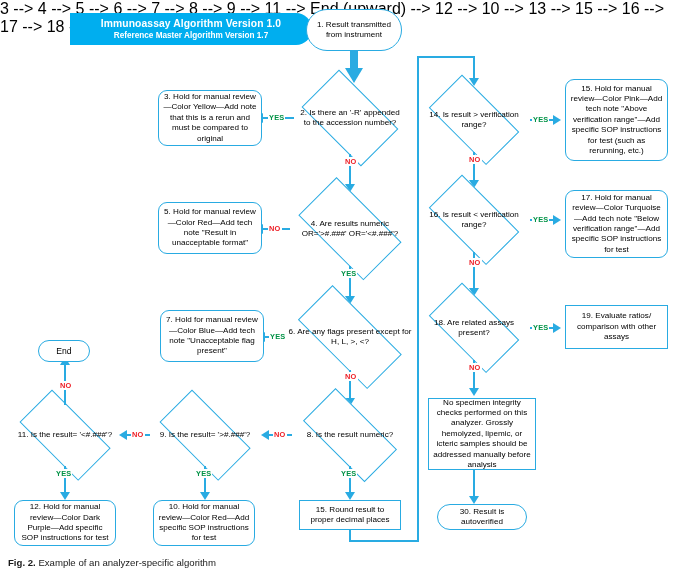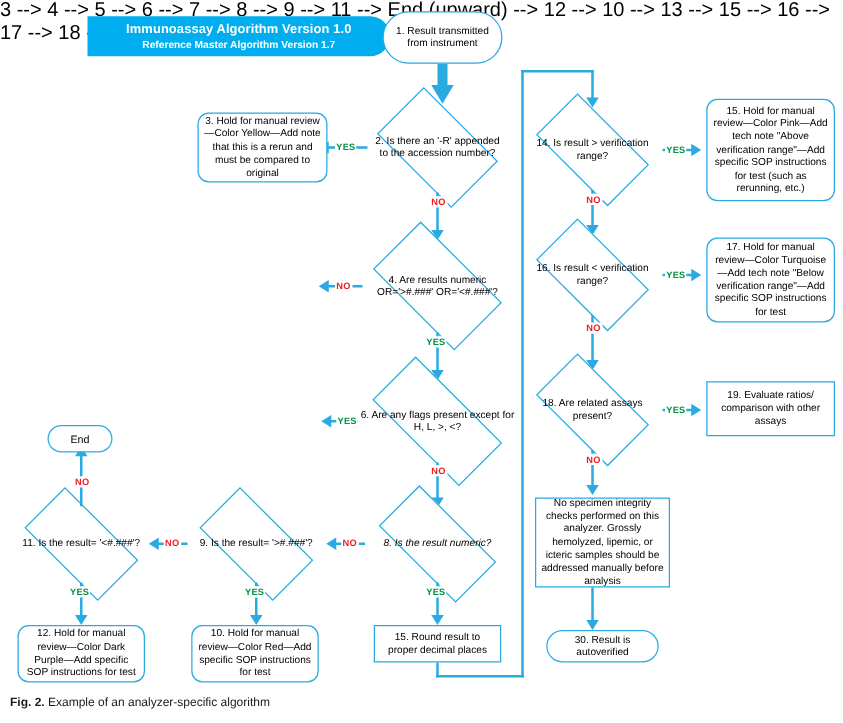--- a/index.html
+++ b/index.html
@@ -97,48 +97,54 @@
         <span>4. Are results numeric OR='&gt;#.###' OR='&lt;#.###'?</span>
       </div>
   </div>
 
    5 --&gt;
   <div class="ln hl" style="left:262px;top:228px;width:28px;"></div>
   <div class="arw left" style="left:255px;top:224px;"></div>
   <div class="elab no" style="left:268px;top:224px;">NO</div>
 
   
+  <div class="node rrect" style="left:158px;top:202px;width:104px;height:52px;">
+    <span class="tx">5. Hold for manual review—Color Red—Add tech note "Result in unacceptable format"</span>
+  </div>
 
    6 --&gt;
   <div class="ln vl" style="left:349px;top:266px;height:32px;"></div>
   <div class="arw down" style="left:345px;top:296px;"></div>
   <div class="elab yes" style="left:340px;top:269px;">YES</div>
 
   
   <div class="dia" style="left:282px;top:304px;width:136px;height:66px;">
     <div class="shape"></div>
     <div class="lbl">
         <span>6. Are any flags present except for H, L, &gt;, &lt;?</span>
       </div>
   </div>
 
    7 --&gt;
   <div class="ln hl" style="left:264px;top:336px;width:22px;"></div>
   <div class="arw left" style="left:257px;top:332px;"></div>
   <div class="elab yes" style="left:269px;top:332px;">YES</div>
 
   
+  <div class="node rrect" style="left:160px;top:310px;width:104px;height:52px;">
+    <span class="tx">7. Hold for manual review—Color Blue—Add tech note "Unacceptable flag present"</span>
+  </div>
 
    8 --&gt;
   <div class="ln vl" style="left:349px;top:370px;height:30px;"></div>
   <div class="arw down" style="left:345px;top:398px;"></div>
   <div class="elab no" style="left:344px;top:372px;">NO</div>
 
   
-  <div class="dia" style="left:290px;top:404px;width:120px;height:62px;font-style:italic;">
+  <div class="dia" style="left:290px;top:404px;width:120px;height:62px;">
     <div class="shape"></div>
     <div class="lbl">
         <span>8. Is the result numeric?</span>
       </div>
   </div>
 
    9 --&gt;
   <div class="ln hl" style="left:268px;top:434px;width:24px;"></div>
   <div class="arw left" style="left:261px;top:430px;"></div>
   <div class="elab no" style="left:273px;top:430px;">NO</div>

